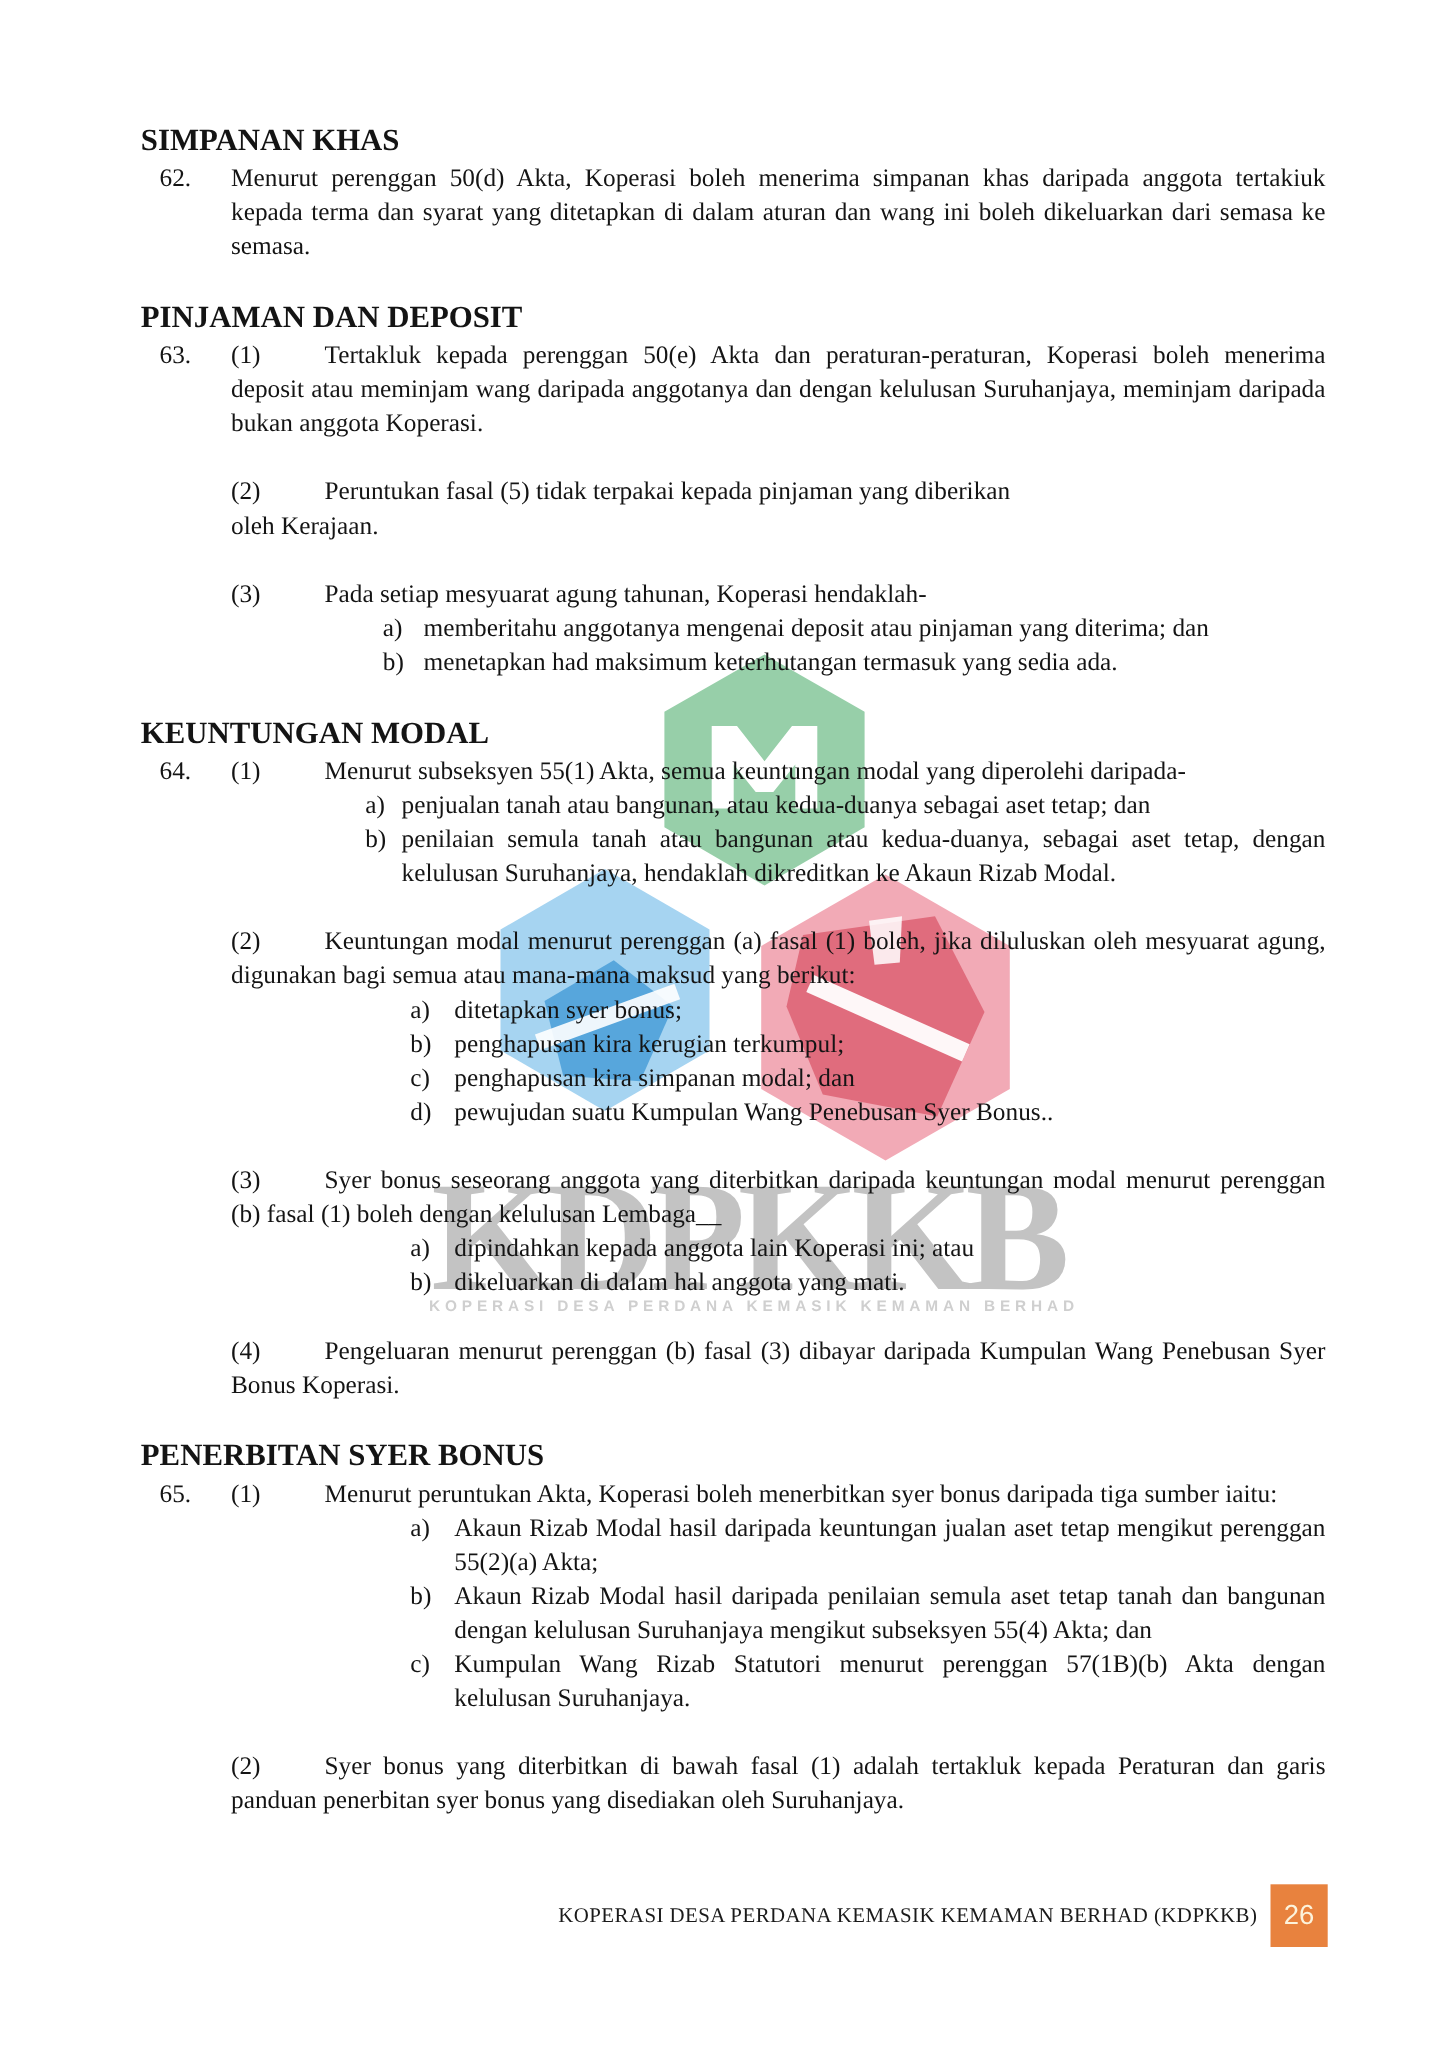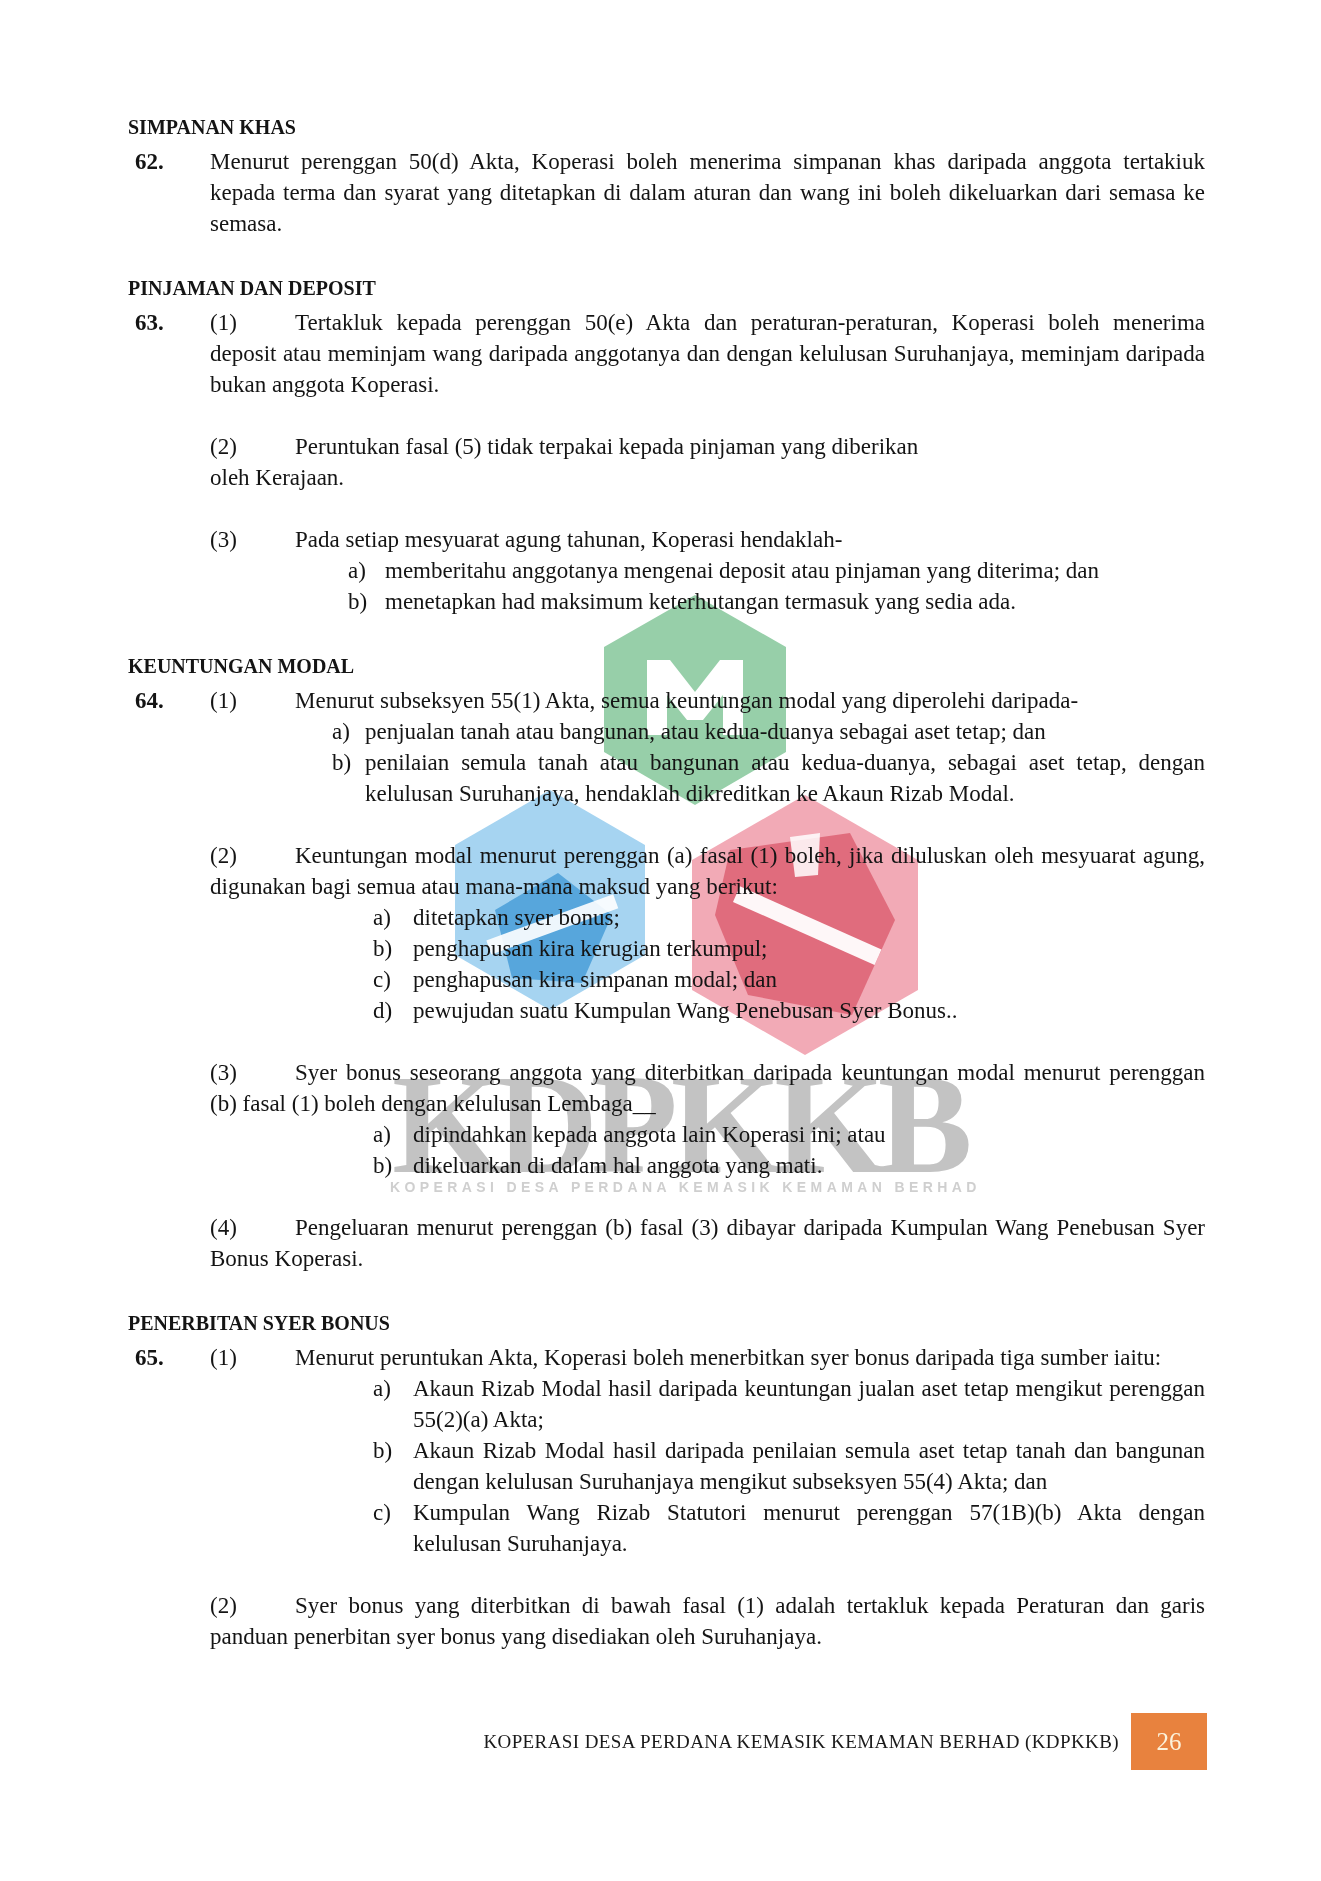--- a/index.html
+++ b/index.html
@@ -11,41 +11,41 @@
   .wm-acronym{position:absolute;left:2px;top:478px;width:572px;text-align:center;
         font-family:Liberation Serif, serif;font-weight:800;font-size:142px;line-height:1;
         letter-spacing:-7px;color:#c3c3c3;white-space:nowrap;}
   .wm-tagline{position:absolute;left:0;top:604px;width:576px;text-align:center;
         font-family:"Liberation Sans",sans-serif;font-weight:700;font-size:14px;
         letter-spacing:4.4px;color:#cfcfcf;white-space:nowrap;}
 
   
   .content{position:absolute;left:128px;right:116px;top:112px;z-index:1;
         font-size:23px;line-height:31px;}
-  .heading{font-weight:bold;font-size:20px;line-height:31px;margin:34px 0 3px 0;}
+  .heading{font-weight:bold;font-size:28px;line-height:31px;margin:34px 0 3px 0;}
   .heading.first{margin-top:0;}
   .blk{position:relative;padding-left:82px;margin-top:31px;}
   .blk.after-heading{margin-top:0;}
-  .pnum{position:absolute;left:7px;top:0;font-weight:bold;}
+  .pnum{position:absolute;left:17px;top:0;}
   .cnum{display:inline-block;width:85px;}
   .just{text-align:justify;}
   .list{margin:0;}
   .li{display:flex;}
   .li .m{flex:0 0 37px;}
   .li .t{flex:1;}
   .ml-122{margin-left:122px;} .ml-122 .m{flex-basis:33px;}
   .ml-138{margin-left:138px;}
   .ml-163{margin-left:163px;} .ml-163 .m{flex-basis:40px;}
 
   
   .footer{position:absolute;top:1713px;right:114px;display:flex;align-items:center;gap:12px;z-index:2;}
   .footer-text{font-size:19px;letter-spacing:0.4px;color:#1a1a1a;}
-  .page-badge{width:76px;height:57px;background:#e8823e;color:#fcf3dc;display:flex;
+  .page-badge{width:52px;height:57px;background:#e8823e;color:#fcf3dc;display:flex;
         align-items:center;justify-content:center;
-        font-family:Liberation Serif, serif;font-size:25px;}
+        font-family:Liberation Sans, sans-serif;font-size:25px;}
 </style>
 </head>
 <body>
 
 <div class="page">
 
   <div class="watermark">
     <svg width="580" height="660" viewBox="0 0 580 660">
 
       <g>

